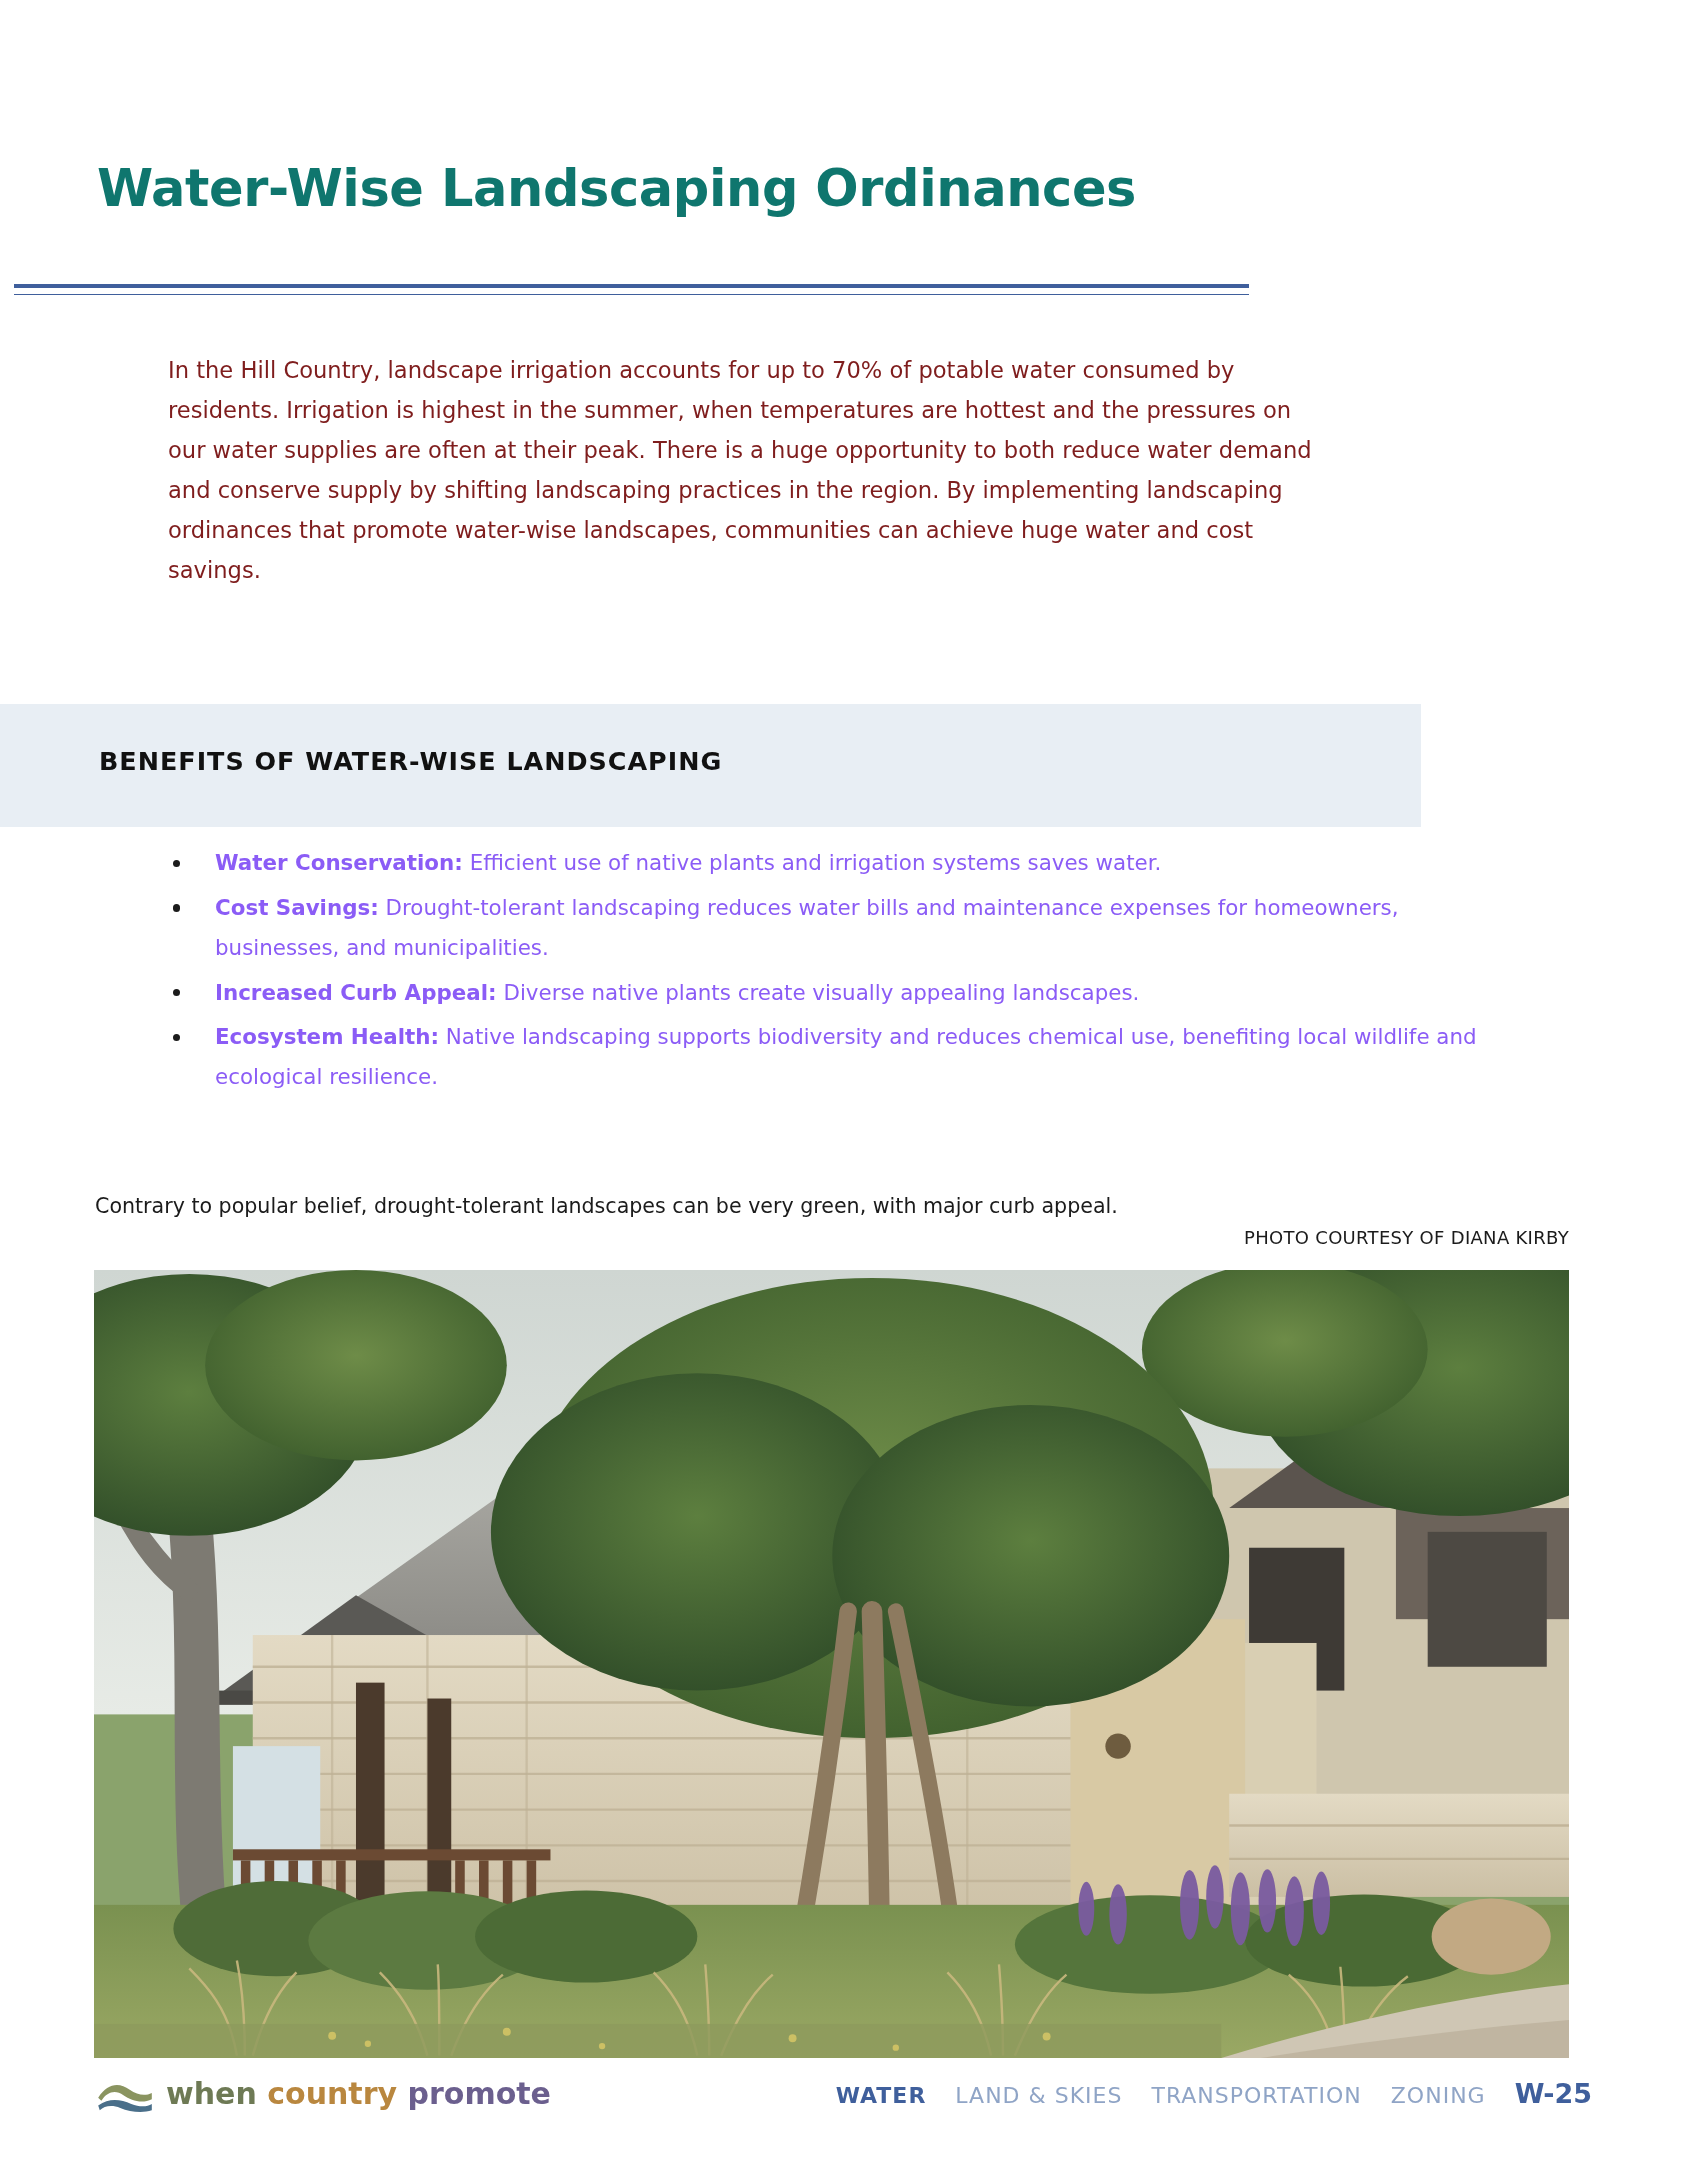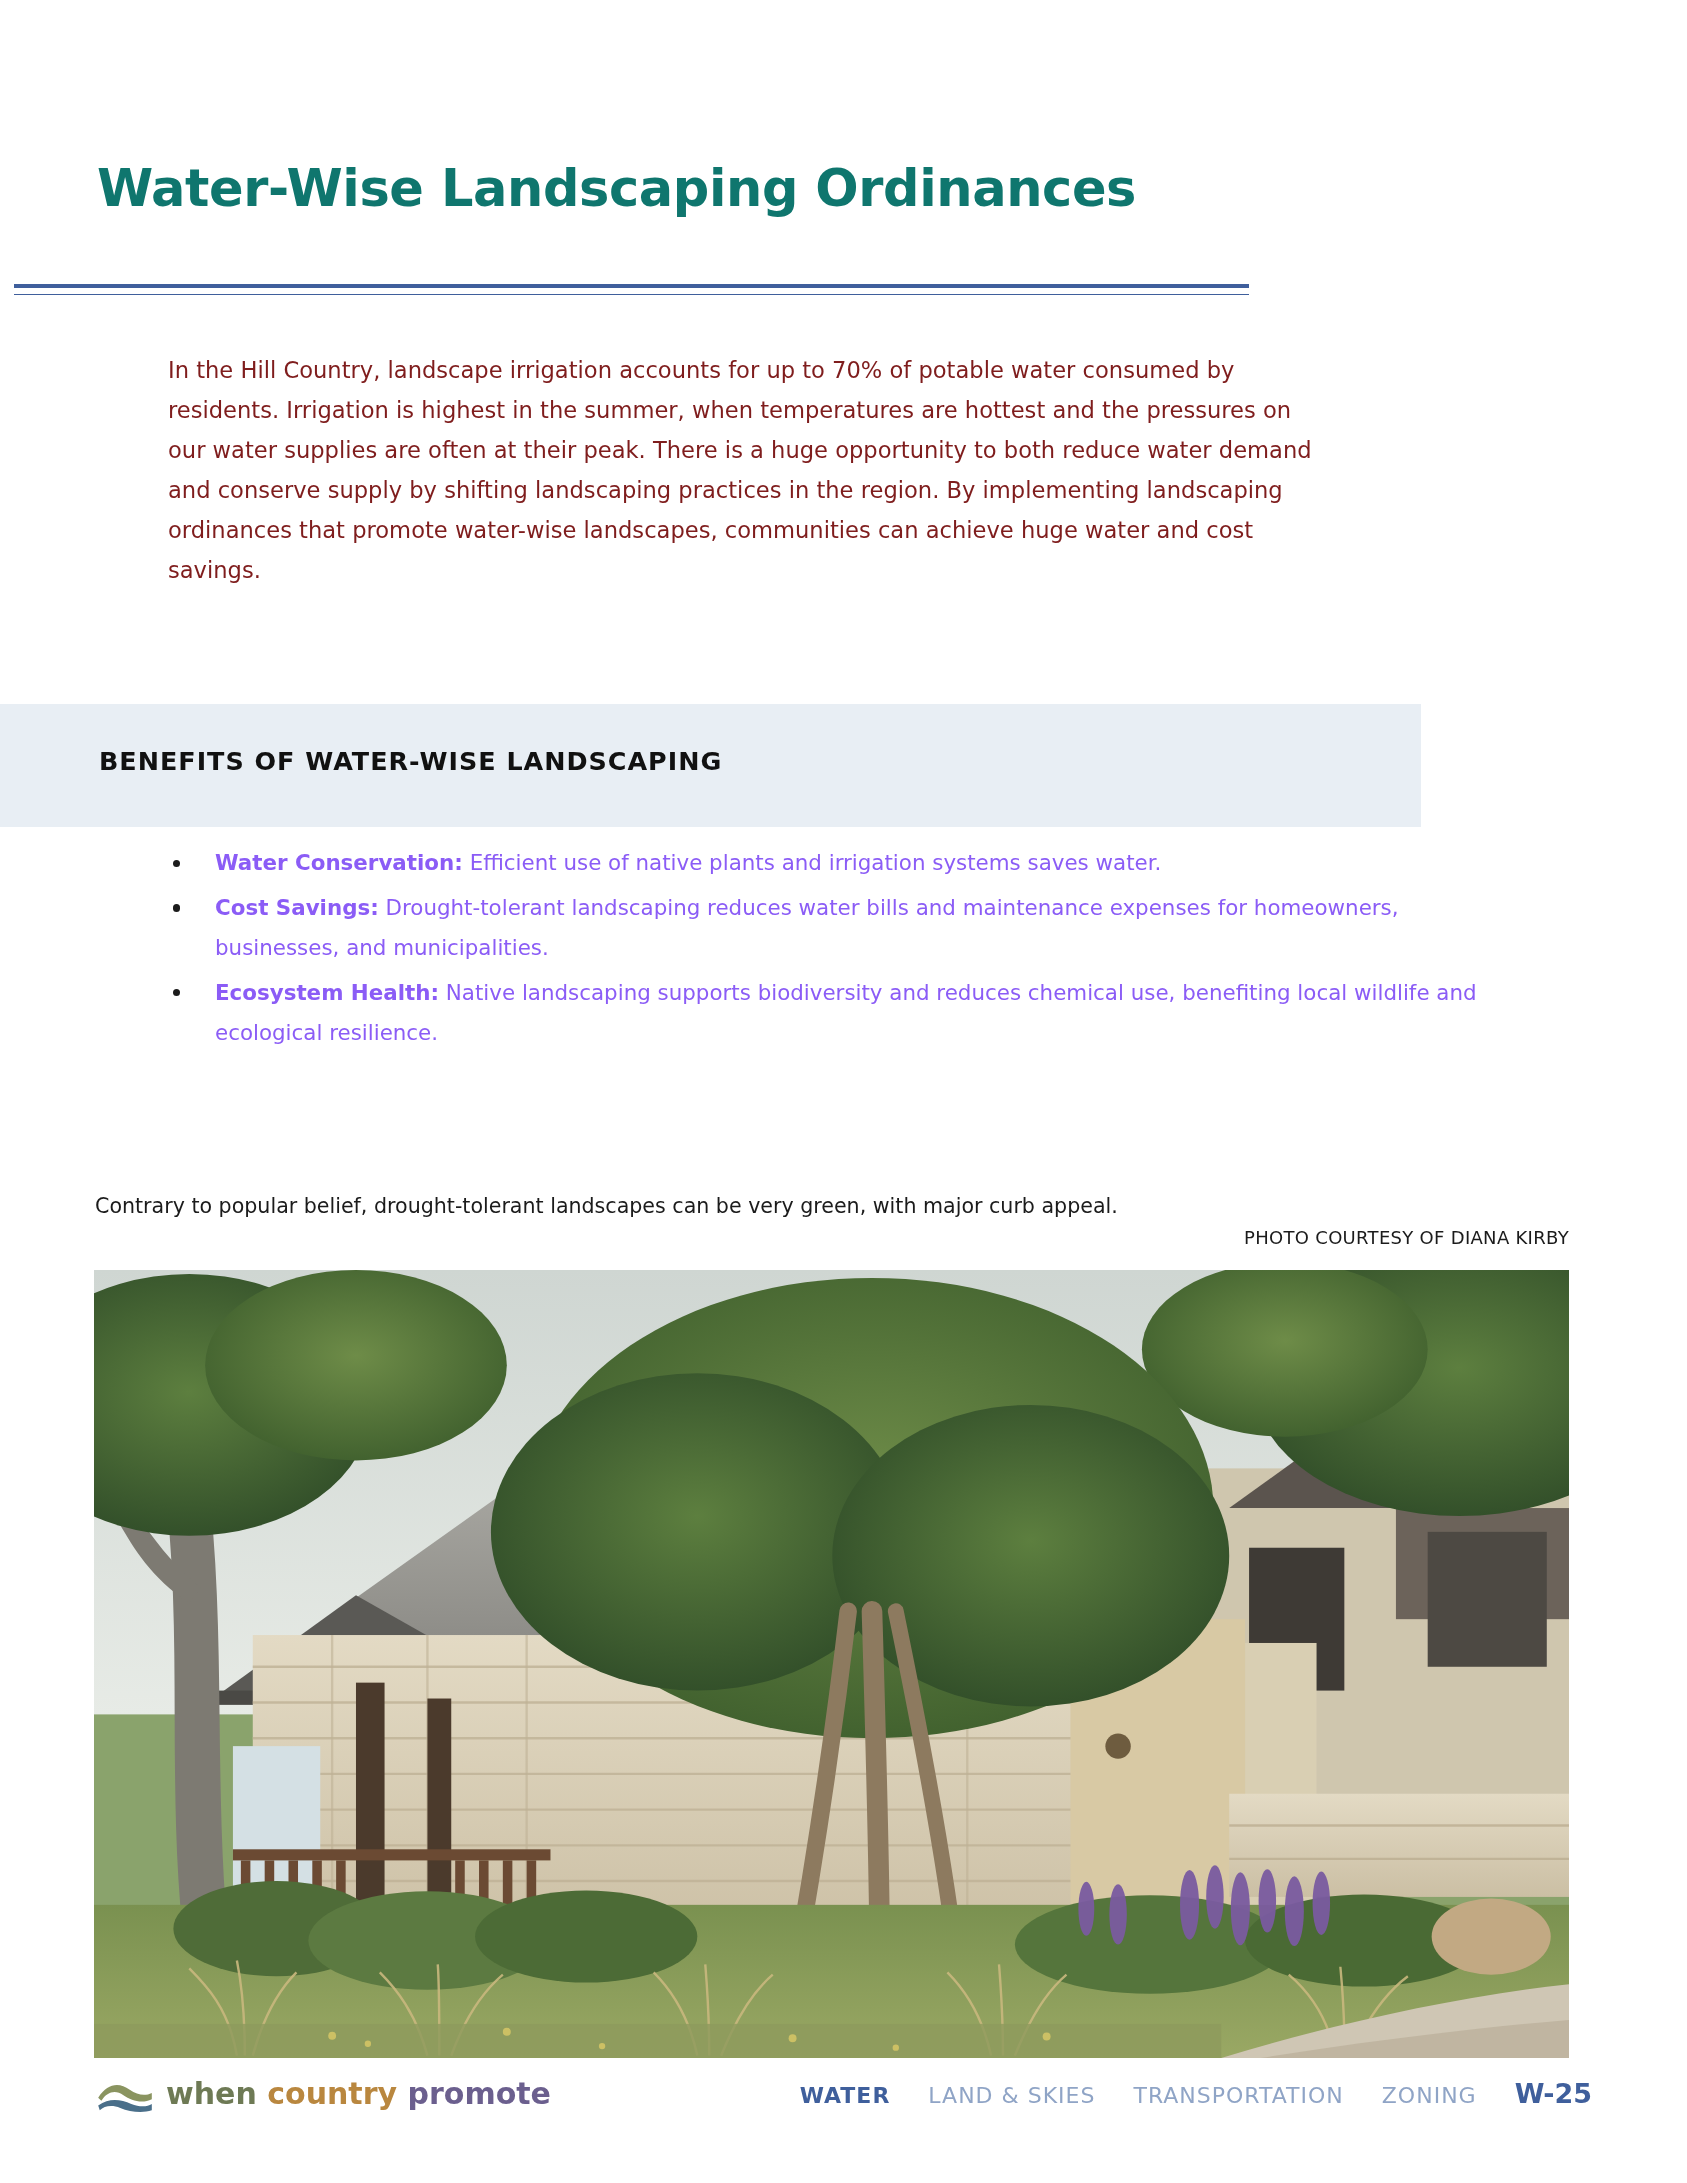--- a/index.html
+++ b/index.html
@@ -167,21 +167,21 @@
   .logo-hill { color: #6e7a55; }
   .logo-country { color: #b9873f; }
   .logo-alliance { color: #6b5f8e; }
 
   .footer-nav {
     position: absolute;
     right: 95px;
     top: 2078px;
     display: flex;
     align-items: baseline;
-    gap: 38px;
+    gap: 29px;
     font-size: 22px;
     letter-spacing: 1px;
     font-family: "DejaVu Sans", sans-serif;
   }
   .nav-active { color: #3f5f9c; font-weight: bold; }
   .nav-item { color: #8fa4c6; }
   .page-num {
     color: #3f5f9c;
     font-weight: bold;
     font-size: 27px;
@@ -207,20 +207,24 @@
   <div class="band-title">BENEFITS OF WATER-WISE LANDSCAPING</div>
 
   <div class="bullets">
     <div class="bullet">
       <span class="dot"></span>
       <b>Water Conservation:</b><span> Efficient use of native plants and irrigation systems saves water.</span>
     </div>
     <div class="bullet">
       <span class="dot"></span>
       <b>Cost Savings:</b><span> Drought-tolerant landscaping reduces water bills and maintenance expenses for homeowners, businesses, and municipalities.</span>
+    </div>
+    <div class="bullet">
+      <span class="dot"></span>
+      <b>Increased Curb Appeal:</b><span> Diverse native plants create visually appealing landscapes.</span>
     </div>
     <div class="bullet">
       <span class="dot"></span>
       <b>Ecosystem Health:</b><span> Native landscaping supports biodiversity and reduces chemical use, benefiting local wildlife and ecological resilience.</span>
     </div>
   </div>
 
   <div class="caption">Contrary to popular belief, drought-tolerant landscapes can be very green, with major curb appeal.</div>
   <div class="credit">PHOTO COURTESY OF DIANA KIRBY</div>
 

